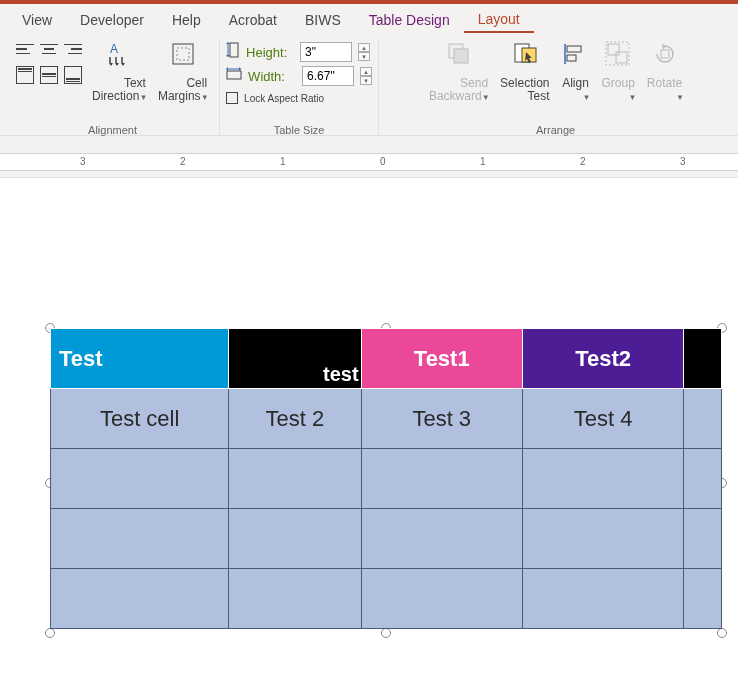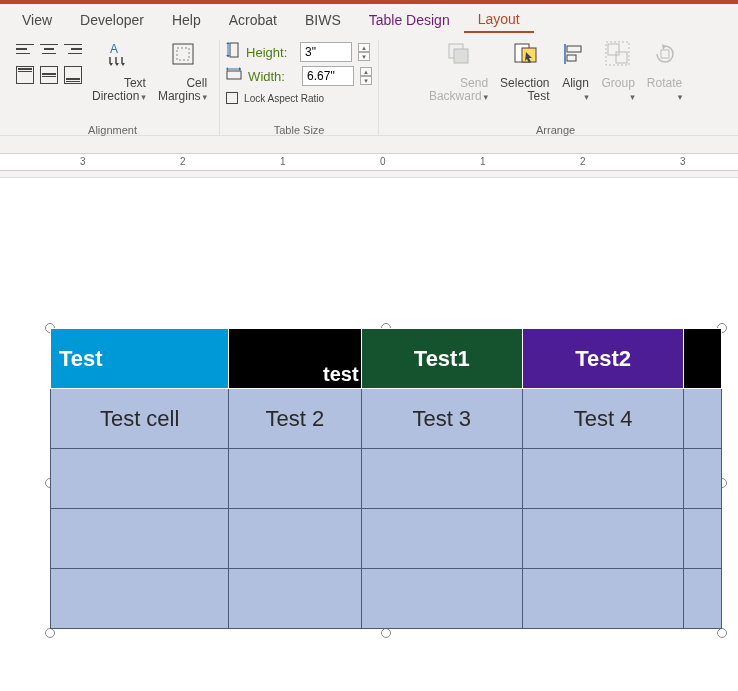--- a/index.html
+++ b/index.html
@@ -43,21 +43,21 @@
   .ruler-area { background: #f3f2f1; height: 42px; border-bottom: 1px solid #e1dfdd; position: relative; }
   .ruler { position: absolute; bottom: 6px; left: 0; right: 0; height: 18px; background: #fff; border-top:1px solid #d0d0d0; border-bottom:1px solid #d0d0d0; font-size: 10px; color:#666; }
   .ruler .tick { position:absolute; top:0; }
   .ruler .tick.num { top:2px; }
   .canvas { background: #fff; position: relative; height: 513px; }
   .slide-table { position: absolute; left: 50px; top: 150px; width: 672px; border-collapse: collapse; }
   .slide-table td, .slide-table th { border: 1px solid #fff; }
   .header-row th { height: 60px; color: #fff; font-size: 22px; font-weight: 600; text-align: center; padding: 0 8px; position:relative; }
   .h-blue { background: #0099d8; text-align:left !important; padding-left:14px; }
   .h-black { background: #000; }
-  .h-red { background: #14532d; text-align:right; padding-left:14px; }
+  .h-red { background: #ec4899; text-align:right; padding-left:14px; }
   .h-olive { background: #4c1d95; }
   .test-label { color:#fff; position:absolute; right:2px; bottom:2px; font-size:20px; font-weight:600; }
   .body-row td { background: #b0c0de; height: 60px; color: #2a2a2a; font-size: 20px; font-weight: 400; text-align:center; border: 1px solid #4a5a78; }
   .body-row.first td { font-size: 22px; }
   .sel-handle { width:10px; height:10px; background:#fff; border:1px solid #888; border-radius:50%; position:absolute; }
 </style>
 </head>
 <body>
 
 <div class="top-bar"></div>

